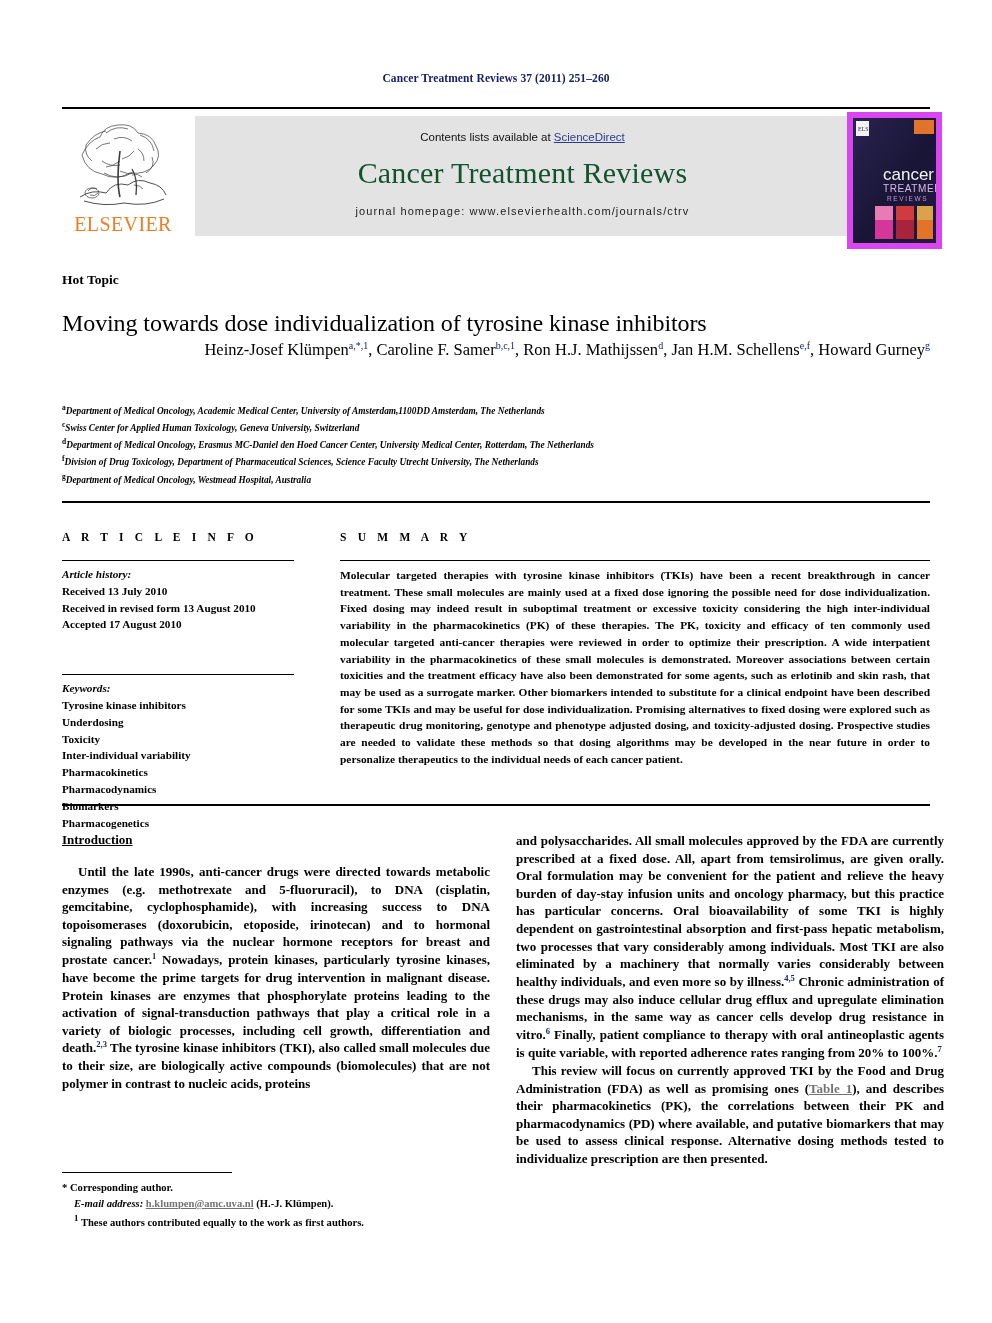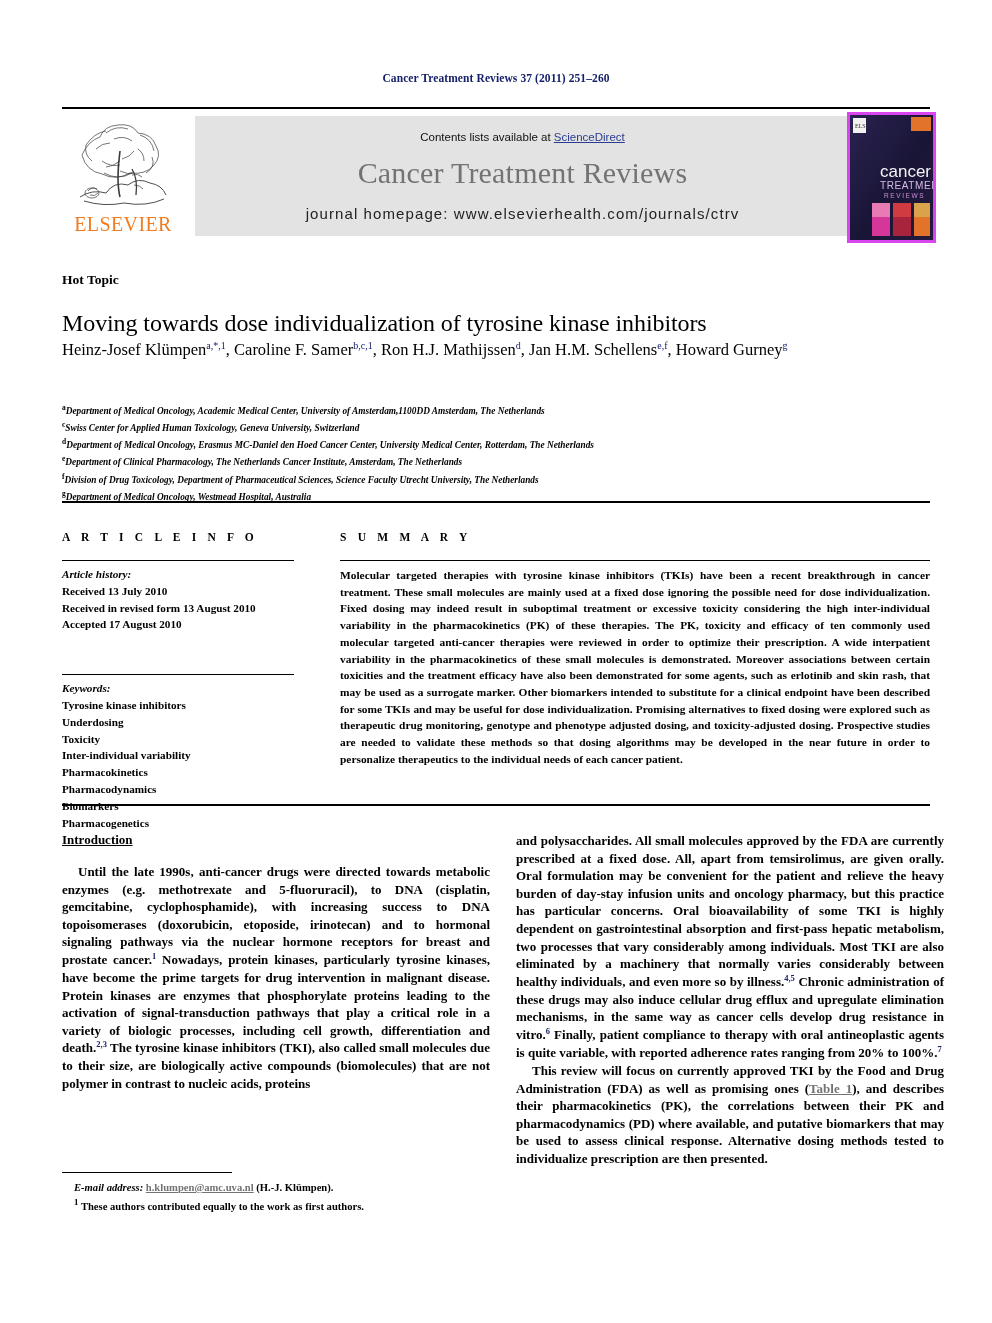--- a/index.html
+++ b/index.html
@@ -44,51 +44,52 @@
   }
   .contents-line {
     margin-top:15px;
     font-family:"Liberation Sans", sans-serif;
     font-size:11.5px; color:#111;
   }
   .contents-line .sd { color:#2b3c8f; }
   .journal-title {
     margin-top:13px;
     font-family:"Liberation Serif", serif;
-    font-size:30px; color:#737373; letter-spacing:0.2px;
+    font-size:30px; color:#14532d; letter-spacing:0.2px;
   }
   .homepage-line {
     margin-top:15px;
     font-family:"Liberation Sans", sans-serif;
-    font-size:15px; color:#222; letter-spacing:1.1px;
+    font-size:11px; color:#222; letter-spacing:1.1px;
   }
   .cover-thumb {
     position:absolute; left:785px; top:3px;
     width:83px; height:125px;
-    border:3px solid #d946ef;
+    border:6px solid #d946ef;
     overflow:hidden;
     background:#1a1733;
   }
 
   
   .hot-topic {
     position:absolute; left:62px; top:268px;
     font-size:13.5px; font-weight:bold;
     font-family:"Liberation Serif", serif;
   }
   .article-title {
     position:absolute; left:62px; top:290px; width:868px;
     font-size:24px; font-weight:normal;
     font-family:"Liberation Serif", serif;
     letter-spacing:-0.1px;
   }
   .authors {
     position:absolute; left:62px; top:334px; width:868px;
     font-size:16.5px; line-height:1.42;
     font-family:"Liberation Serif", serif;
+    text-align:right;
   }
   .authors sup { color:#16216b; font-size:10px; }
   .affils {
     position:absolute; left:62px; top:398px; width:868px;
     font-size:9.3px; line-height:1.62;
     font-style:italic; font-weight:bold;
     font-family:"Liberation Serif", serif;
   }
   .affils div sup { font-style:normal; font-size:7.5px; }
 
@@ -230,21 +231,20 @@
   <h1 class="article-title">Moving towards dose individualization of tyrosine kinase inhibitors</h1>
 
   <div class="authors">
     <span><span>Heinz-Josef Klümpen</span><sup>a,*,1</sup><span>, </span></span><span><span>Caroline F. Samer</span><sup>b,c,1</sup><span>, </span></span><span><span>Ron H.J. Mathijssen</span><sup>d</sup><span>, </span></span><span><span>Jan H.M. Schellens</span><sup>e,f</sup><span>, </span></span><span><span>Howard Gurney</span><sup>g</sup></span>
   </div>
 
   <div class="affils">
     <div><sup>a</sup><span>Department of Medical Oncology, Academic Medical Center, University of Amsterdam,1100DD Amsterdam, The Netherlands</span></div>
     <div><sup>c</sup><span>Swiss Center for Applied Human Toxicology, Geneva University, Switzerland</span></div>
     <div><sup>d</sup><span>Department of Medical Oncology, Erasmus MC-Daniel den Hoed Cancer Center, University Medical Center, Rotterdam, The Netherlands</span></div>
-    <div><sup>e</sup><span>Department of Clinical Pharmacology, The Netherlands Cancer Institute, Amsterdam, The Netherlands</span></div>
     <div><sup>f</sup><span>Division of Drug Toxicology, Department of Pharmaceutical Sciences, Science Faculty Utrecht University, The Netherlands</span></div>
     <div><sup>g</sup><span>Department of Medical Oncology, Westmead Hospital, Australia</span></div>
   </div>
 
   <div class="rule-main"></div>
 
   <div class="col-head info">A R T I C L E   I N F O</div>
   <div class="col-head summary">S U M M A R Y</div>
 
   <div class="info-col">
@@ -281,18 +281,19 @@
     <p class="para"><span>Until the late 1990s, anti-cancer drugs were directed towards metabolic enzymes (e.g. methotrexate and 5-fluoruracil), to DNA (cisplatin, gemcitabine, cyclophosphamide), with increasing success to DNA topoisomerases (doxorubicin, etoposide, irinotecan) and to hormonal signaling pathways via the nuclear hormone receptors for breast and prostate cancer.</span><sup>1</sup><span> Nowadays, protein kinases, particularly tyrosine kinases, have become the prime targets for drug intervention in malignant disease. Protein kinases are enzymes that phosphorylate proteins leading to the activation of signal-transduction pathways that play a critical role in a variety of biologic processes, including cell growth, differentiation and death.</span><sup>2,3</sup><span> The tyrosine kinase inhibitors (TKI), also called small molecules due to their size, are biologically active compounds (biomolecules) that are not polymer in contrast to nucleic acids, proteins</span></p>
   </div>
 
   <div class="col-right">
     <p class="para cont"><span>and polysaccharides. All small molecules approved by the FDA are currently prescribed at a fixed dose. All, apart from temsirolimus, are given orally. Oral formulation may be convenient for the patient and relieve the heavy burden of day-stay infusion units and oncology pharmacy, but this practice has particular concerns. Oral bioavailability of some TKI is highly dependent on gastrointestinal absorption and first-pass hepatic metabolism, two processes that vary considerably among individuals. Most TKI are also eliminated by a machinery that normally varies considerably between healthy individuals, and even more so by illness.</span><sup>4,5</sup><span> Chronic administration of these drugs may also induce cellular drug efflux and upregulate elimination mechanisms, in the same way as cancer cells develop drug resistance in vitro.</span><sup>6</sup><span> Finally, patient compliance to therapy with oral antineoplastic agents is quite variable, with reported adherence rates ranging from 20% to 100%.</span><sup>7</sup></p>
     <p class="para"><span>This review will focus on currently approved TKI by the Food and Drug Administration (FDA) as well as promising ones (</span><a class="link" href="#">Table 1</a><span>), and describes their pharmacokinetics (PK), the correlations between their PK and pharmacodynamics (PD) where available, and putative biomarkers that may be used to assess clinical response. Alternative dosing methods tested to individualize prescription are then presented.</span></p>
   </div>
 
   <div class="footnote-rule"></div>
   <div class="footnotes">
+    <div class="ind">* Corresponding author.</div>
     <div class="ind" style="padding-left:26px;"><span class="em">E-mail address:</span> <a class="link" href="#">h.klumpen@amc.uva.nl</a><span> (H.-J. Klümpen).</span></div>
     <div class="ind" style="padding-left:26px;"><sup>1</sup> <span>These authors contributed equally to the work as first authors.</span></div>
   </div>
 
 
 </div>
 
 </body></html>

